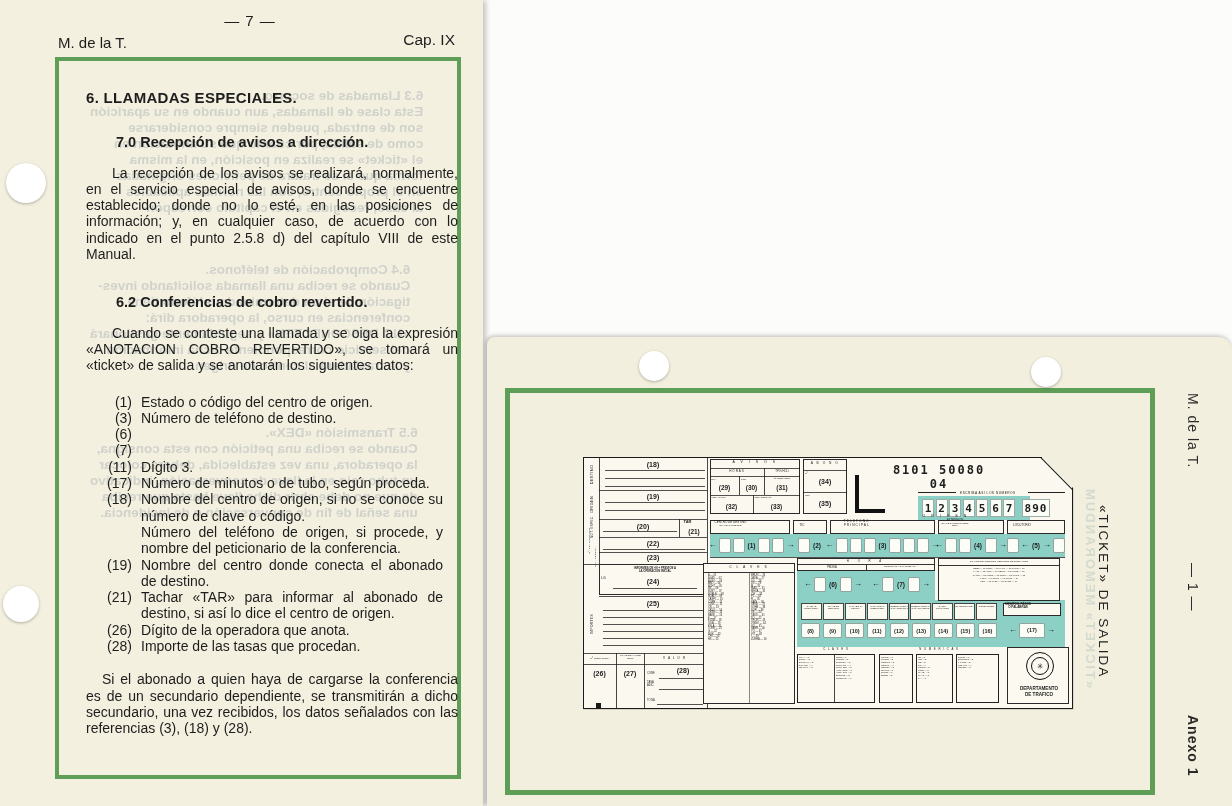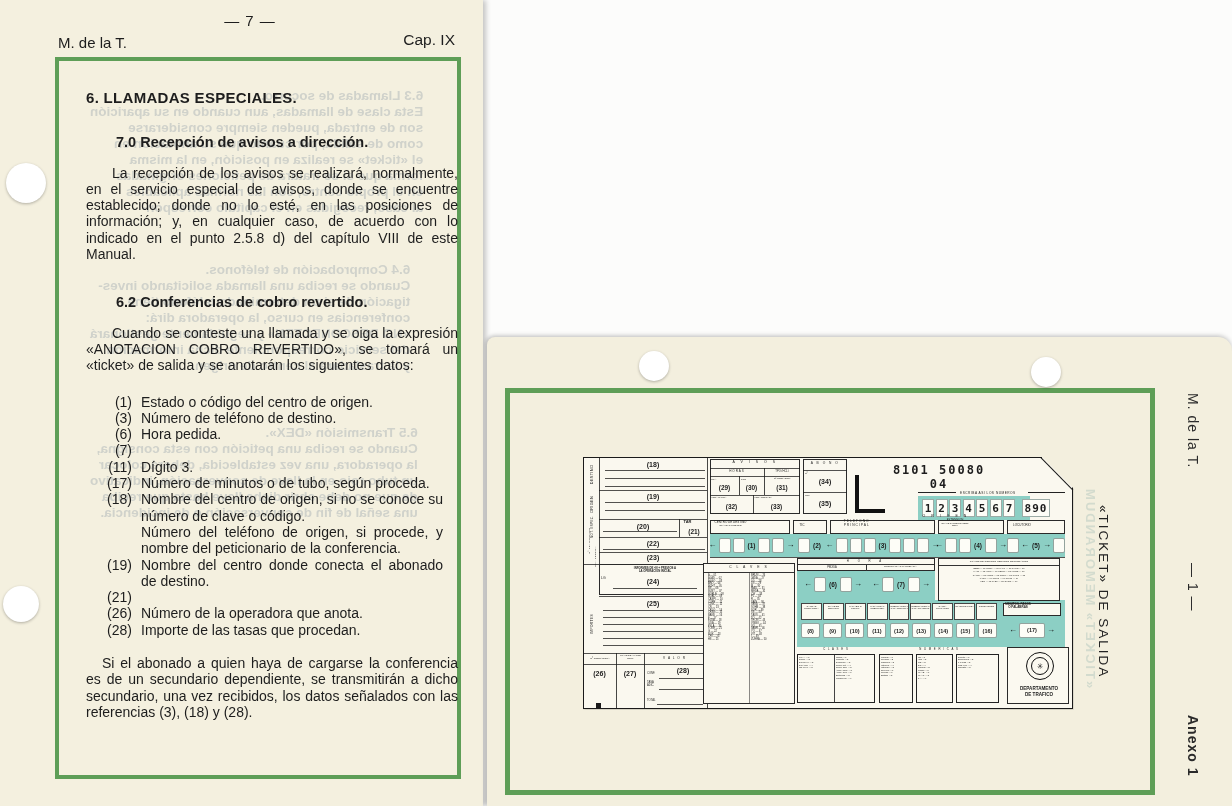--- a/index.html
+++ b/index.html
@@ -108,21 +108,20 @@
       <div class="li">
           <span class="li-ref">(1)</span>
           <span class="li-text">Estado o código del centro de origen.</span>
         </div>
           <div class="li">
           <span class="li-ref">(3)</span>
           <span class="li-text">Número de teléfono de destino.</span>
         </div>
           <div class="li">
           <span class="li-ref">(6)</span>
-          <span class="li-text">Hora pedida.</span>
         </div>
           <div class="li">
           <span class="li-ref">(7)</span>
         </div>
           <div class="li">
           <span class="li-ref">(11)</span>
           <span class="li-text">Dígito 3.</span>
         </div>
           <div class="li">
           <span class="li-ref">(17)</span>
@@ -135,24 +134,25 @@
           <div class="li">
           <span class="li-ref"></span>
           <span class="li-text">Número del teléfono de origen, si procede, y nombre del peticionario de la conferencia.</span>
         </div>
           <div class="li">
           <span class="li-ref">(19)</span>
           <span class="li-text">Nombre del centro donde conecta el abonado de destino.</span>
         </div>
           <div class="li">
           <span class="li-ref">(21)</span>
+          <span class="li-text">Tachar «TAR» para informar al abonado de destino, si así lo dice el centro de origen.</span>
         </div>
           <div class="li">
           <span class="li-ref">(26)</span>
-          <span class="li-text">Número de la operadora que anota.</span>
+          <span class="li-text">Dígito de la operadora que anota.</span>
         </div>
           <div class="li">
           <span class="li-ref">(28)</span>
           <span class="li-text">Importe de las tasas que procedan.</span>
         </div>
         </div>
       <p class="closing">Si el abonado a quien haya de cargarse la conferencia es de un secundario dependiente, se transmitirán a dicho secundario, una vez recibidos, los datos señalados con las referencias (3), (18) y (28).</p>
     </div>
 
     <div class="hole" style="left:6px;top:163px;width:40px;height:40px"></div>

